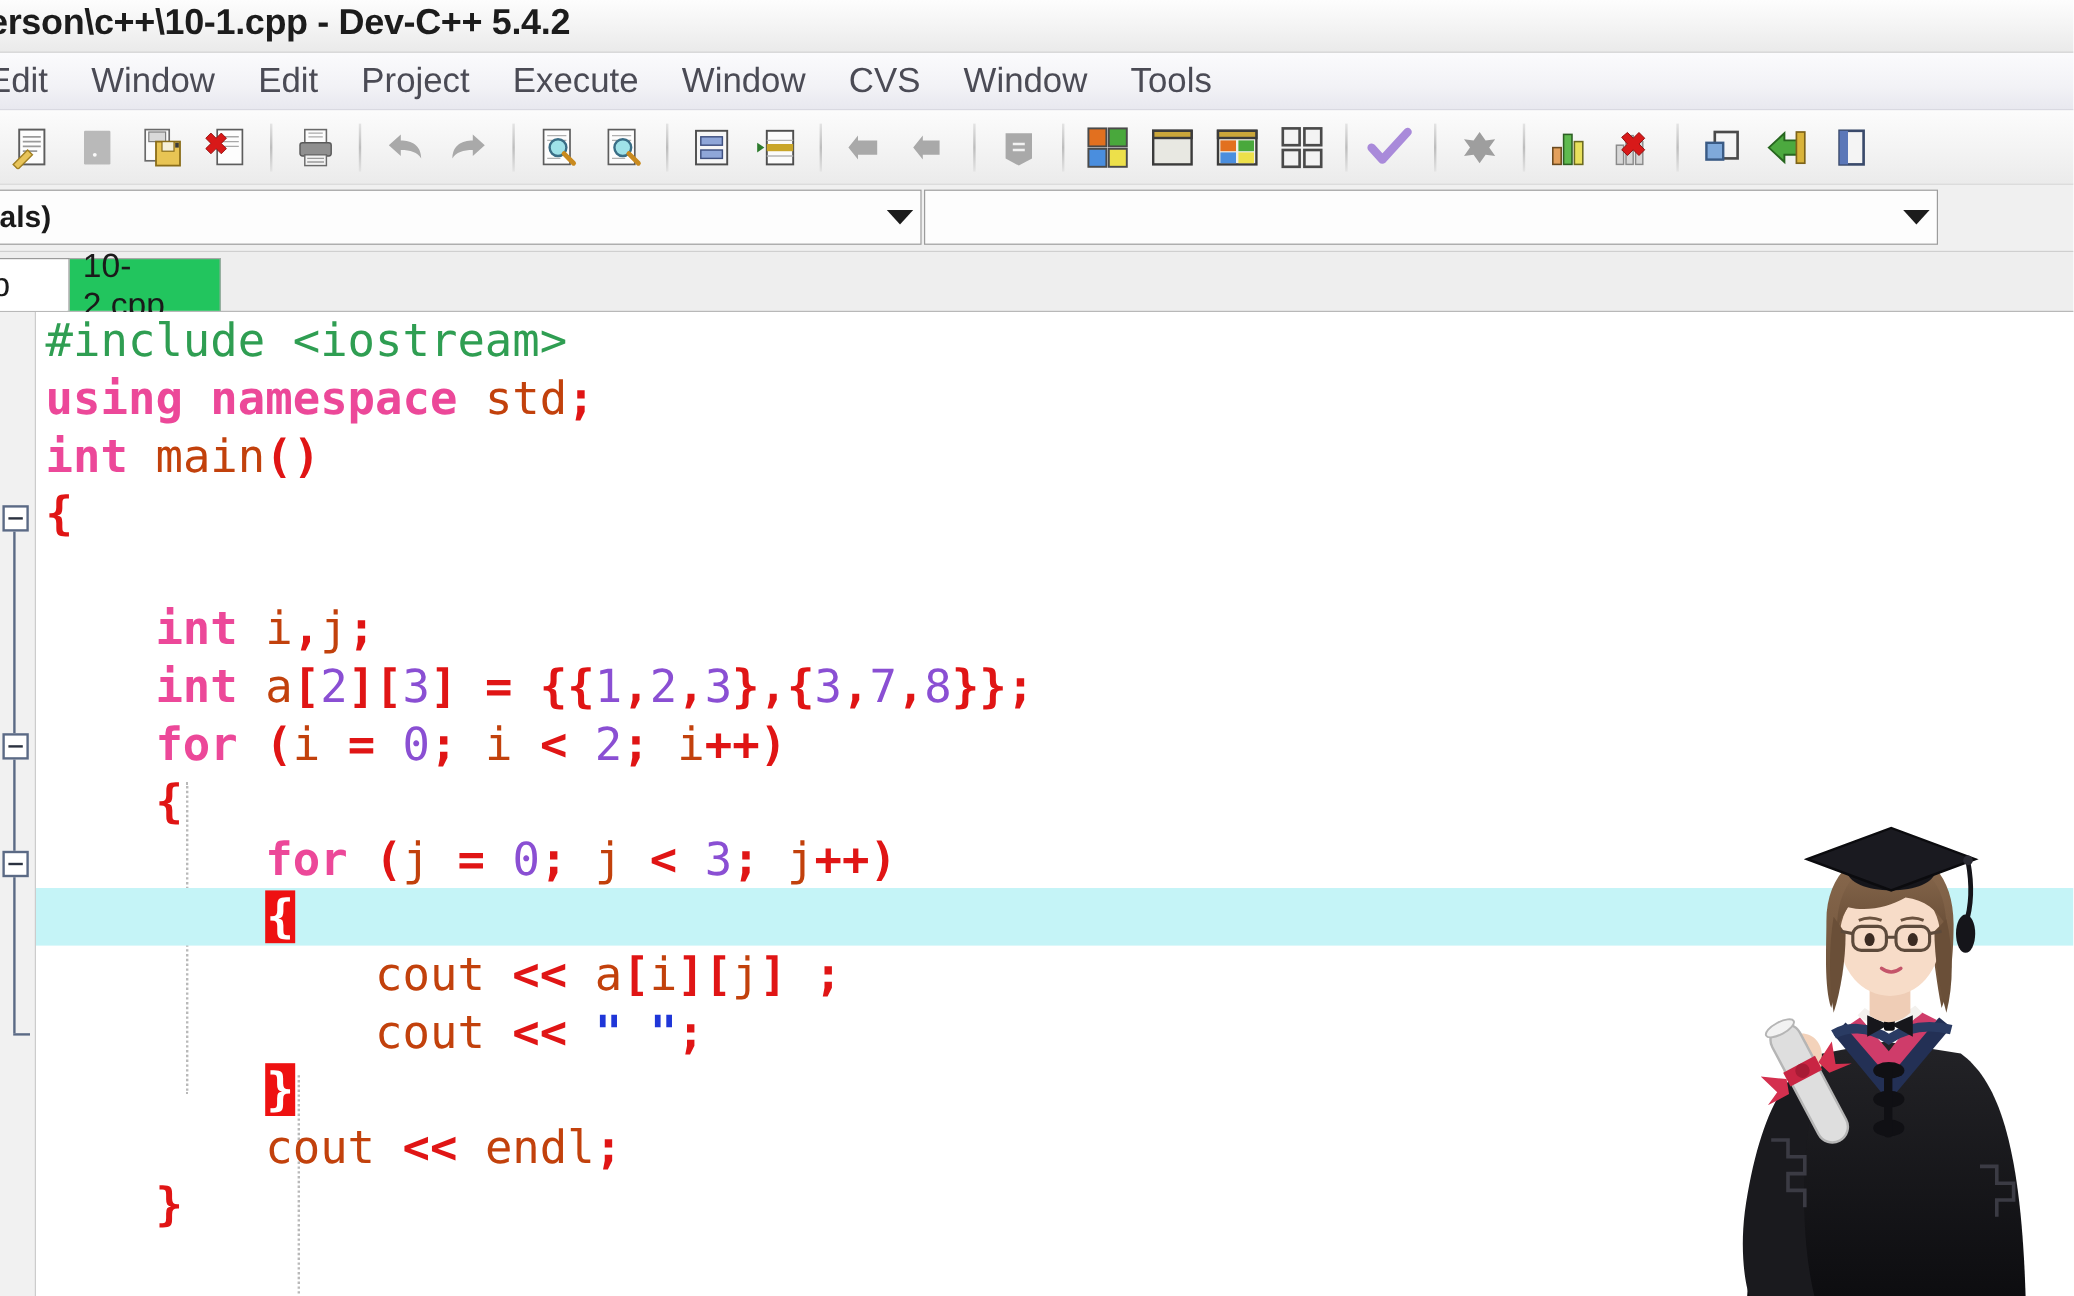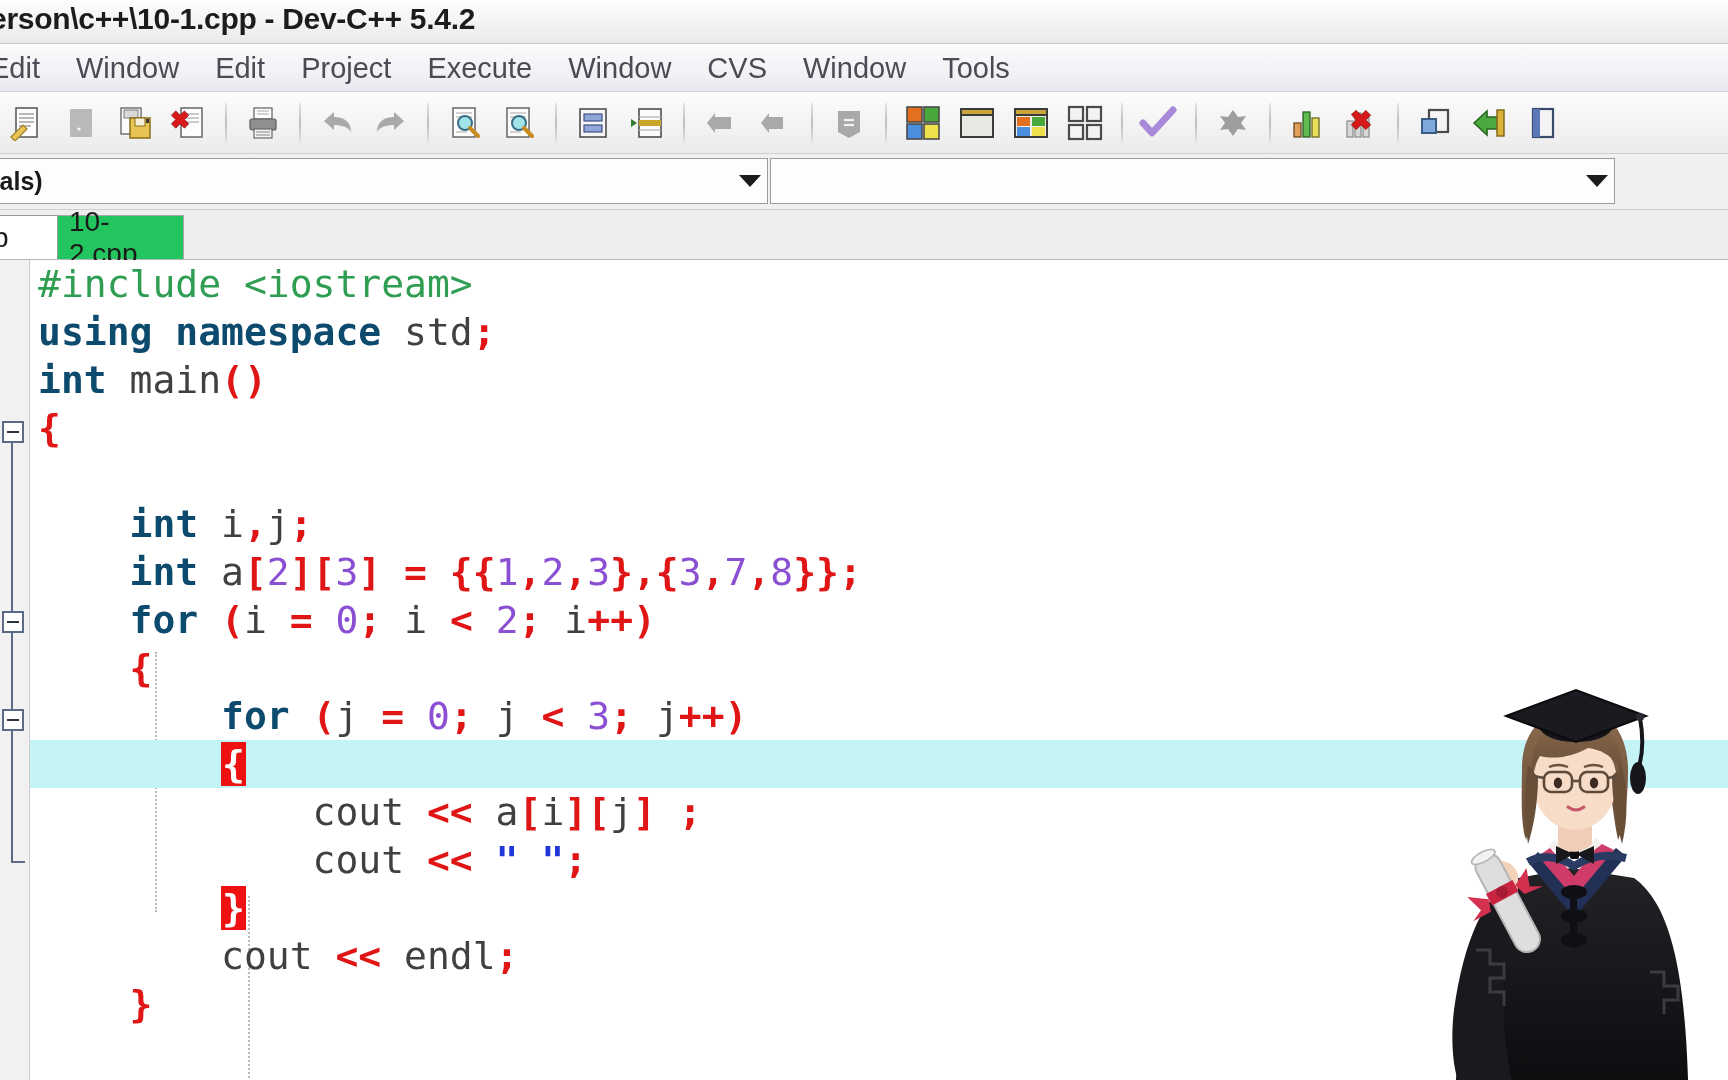--- a/index.html
+++ b/index.html
@@ -135,22 +135,22 @@
   .line {
     position: relative; height: 48px; padding-left: 8px;
     display: block;
   }
   .line.current { background: #c5f4f7; }
   .ind-guide {
     position: absolute; width: 0; border-left: 2px dotted #b9b9b9;
   }
 
   
-  .k   { font-weight: 700; color: #0c4a6e; }   
-  .id  { color: #404040; }                      
+  .k   { font-weight: 700; color: #ec4899; }   
+  .id  { color: #c2410c; }                      
   .pre { color: #2f9e52; }                      
   .sym { color: #e01515; font-weight: 700; }    
   .num { color: #8a4fd3; }                      
   .str { color: #1f36d8; font-weight:700; }     
   .brace-hl {
     background: #ee1111; color: #ffffff; font-weight: 700;
     padding: 0 1px;
   }
 
   

